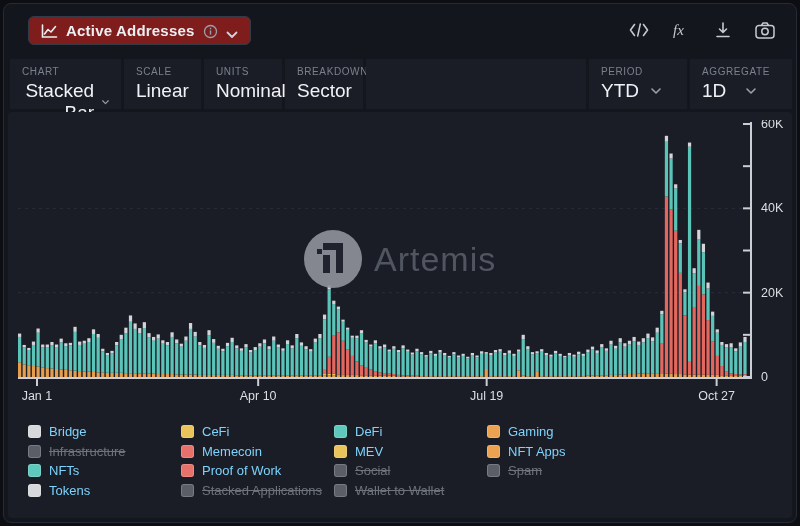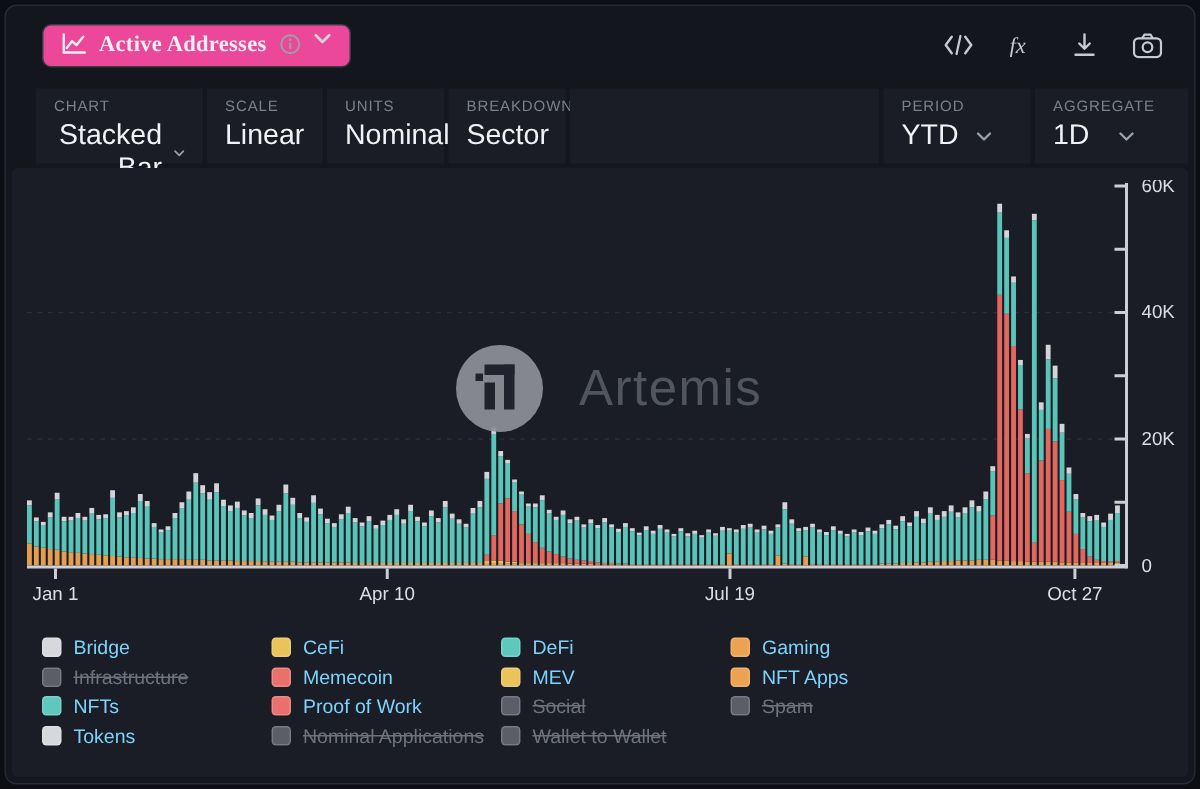--- a/index.html
+++ b/index.html
@@ -15,40 +15,40 @@
     border:1px solid #252a34;
     border-radius:8px;
   }
   
   .header{
     position:absolute;left:0;top:0;right:0;height:52px;
     display:flex;align-items:center;
   }
   .title-btn{
     margin-left:24px;
-    display:flex;align-items:flex-start;gap:8px;
-    background:#ec4899;border:1px solid #353a47;border-radius:6px;
-    padding:5px 12px;cursor:pointer;font-family:Liberation Serif, serif;
+    display:flex;align-items:flex-end;gap:8px;
+    background:#7f1d1d;border:1px solid #353a47;border-radius:6px;
+    padding:5px 12px;cursor:pointer;
   }
   .title-btn .title-text{color:#edeff2;font-size:15px;font-weight:700;letter-spacing:.2px;}
   .header-right{
     position:absolute;right:20px;top:0;height:52px;
     display:flex;align-items:center;gap:20px;
   }
   .hicon{display:flex;align-items:center;justify-content:center;width:22px;height:22px;cursor:pointer;}
   .customize-btn{
     display:flex;align-items:center;gap:8px;
     background:#2b303c;border:1px solid #3b4150;border-radius:7px;
     padding:6px 13px;cursor:pointer;
   }
   .customize-btn span{color:#e8eaee;font-size:13px;font-weight:400;}
   .customize-btn .chev{color:#9aa0ac;font-size:14px;line-height:1;}
   
   .controls{
-    position:absolute;left:20px;right:4px;top:55px;height:50px;
+    position:absolute;left:6px;right:4px;top:55px;height:50px;
     display:flex;gap:3px;
   }
   .cell{
     background:#1a1d26;
     padding:7px 12px 0 12px;
     box-sizing:border-box;
     cursor:pointer;
   }
   .cell-label{
     color:#7b818c;font-size:10px;letter-spacing:.6px;
@@ -59,21 +59,21 @@
   .filler{flex:1;background:#1a1d26;}
   
   .chart-panel{
     position:absolute;left:4px;right:4px;top:108px;bottom:4px;
     background:#1a1d26;border-radius:4px;
   }
   .plot-wrap{position:absolute;left:10px;top:8px;width:778px;height:300px;}
   
   .watermark{
     position:absolute;left:296px;top:118px;
-    display:flex;align-items:center;gap:24px;
+    display:flex;align-items:center;gap:12px;
     pointer-events:none;
   }
   .wm-circle{
     width:58px;height:58px;border-radius:50%;
     background:#8d9099;opacity:.92;
     display:flex;align-items:center;justify-content:center;
   }
   .wm-text{
     color:#50555f;font-size:34px;font-weight:400;letter-spacing:1px;
   }
@@ -1106,21 +1106,21 @@
           <div class="legend-item">
             <div class="swatch" style="background: rgb(232, 113, 107); box-shadow: rgba(255, 255, 255, 0.18) 0px 0px 0px 1px inset;"></div>
             <span>Memecoin</span>
           </div>
           <div class="legend-item">
             <div class="swatch" style="background: rgb(232, 113, 107); box-shadow: rgba(255, 255, 255, 0.18) 0px 0px 0px 1px inset;"></div>
             <span>Proof of Work</span>
           </div>
           <div class="legend-item off">
             <div class="swatch" style="background: rgb(91, 94, 102); box-shadow: rgba(255, 255, 255, 0.18) 0px 0px 0px 1px inset;"></div>
-            <span>Nominal Applications</span>
+            <span>Stacked Applications</span>
           </div>
         </div>
         <div class="legend-col">
           <div class="legend-item">
             <div class="swatch" style="background: rgb(94, 200, 188); box-shadow: rgba(255, 255, 255, 0.18) 0px 0px 0px 1px inset;"></div>
             <span>DeFi</span>
           </div>
           <div class="legend-item">
             <div class="swatch" style="background: rgb(234, 196, 91); box-shadow: rgba(255, 255, 255, 0.18) 0px 0px 0px 1px inset;"></div>
             <span>MEV</span>

